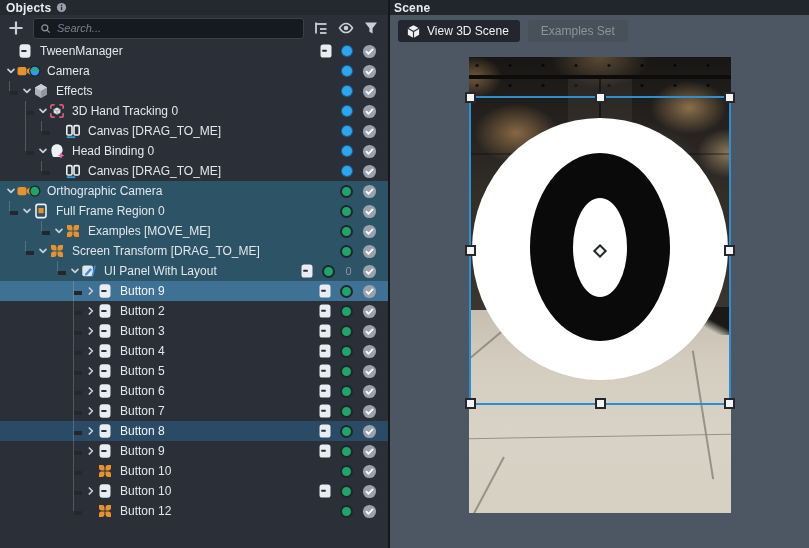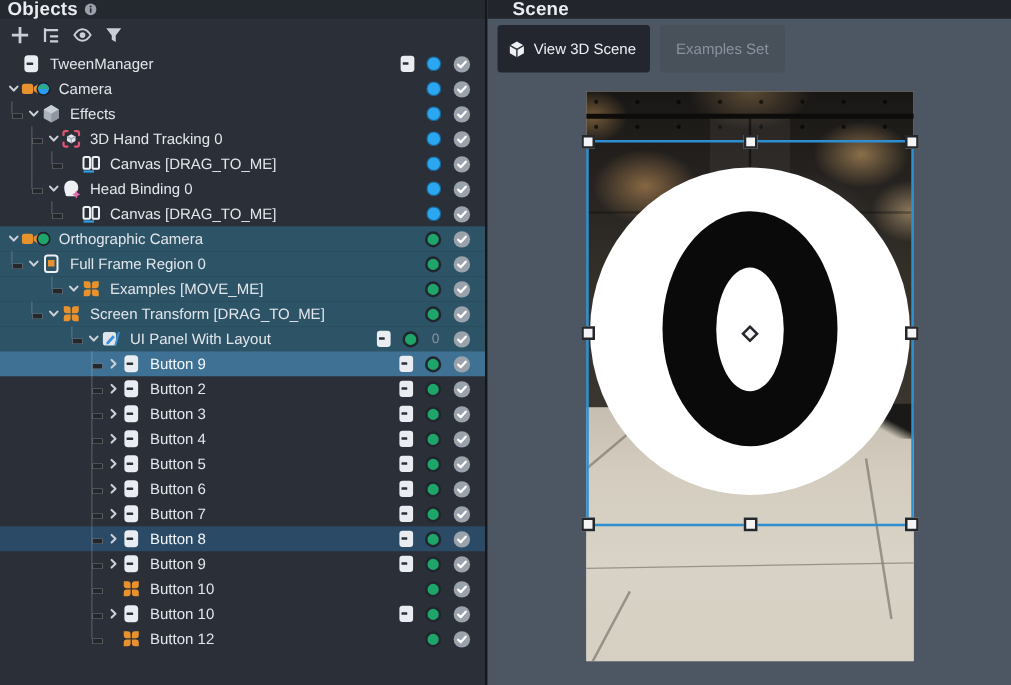--- a/index.html
+++ b/index.html
@@ -6,21 +6,21 @@
   body{
     width:809px;height:548px;overflow:hidden;
     background:#2b2f37;
     font-family:"Liberation Sans", sans-serif;
   }
   .app{position:relative;width:809px;height:548px;display:flex;}
 
   
   .objects{width:390px;flex:0 0 390px;height:100%;display:flex;flex-direction:column;background:#2b2f37;border-right:2px solid #15171b;box-sizing:border-box;}
   .panel-hdr{height:15px;flex:0 0 15px;background:#24282f;display:flex;align-items:center;padding:0 6px;gap:5px;}
-  .panel-hdr .t{font-size:15px;font-weight:bold;color:#e8ebef;letter-spacing:.2px;}
+  .panel-hdr .t{font-size:12px;font-weight:bold;color:#e8ebef;letter-spacing:.2px;}
   .hicon{width:11px;height:11px;display:flex;}
   .hicon svg{width:100%;height:100%;}
 
   .toolbar{height:26px;flex:0 0 26px;display:flex;align-items:center;padding:0 9px 0 8px;gap:9px;background:#2b2f37;}
   .tbicon{width:16px;height:16px;display:flex;flex:0 0 auto;cursor:pointer;}
   .tbicon svg{width:100%;height:100%;}
   .search{flex:1;height:19px;background:#16191f;border:1px solid #3a4049;border-radius:3px;display:flex;align-items:center;padding:0 6px;gap:6px;}
   .search .sic{width:11px;height:11px;display:flex;flex:0 0 auto;}
   .search input{background:transparent;border:0;outline:0;color:#aeb5bf;font-style:italic;font-size:11px;width:100%;font-family:"Liberation Sans",sans-serif;padding:0;}
   .search input::placeholder{color:#79818d;}
@@ -46,23 +46,23 @@
   .dot.green{background:#1fa469;border:2px solid #20262e;width:13px;height:13px;}
   .count{font-size:11px;color:#8b93a0;min-width:9px;text-align:center;}
   .chk{width:15px;height:15px;display:flex;cursor:pointer;}
   .chk svg{width:100%;height:100%;}
   .conn{position:absolute;background:rgba(185,195,205,.28);}
   .conn.v{width:1px;}
   .conn.h{height:1px;}
 
   
   .scene{flex:1;display:flex;flex-direction:column;background:#4d5663;min-width:0;}
-  .scene .panel-hdr{background:#22252b;padding-left:20px;}
+  .scene .panel-hdr{background:#22252b;padding-left:4px;}
   .scene-toolbar{flex:0 0 auto;display:flex;gap:8px;padding:5px 8px 6px 8px;}
-  .btn{height:38px;border-radius:3px;font-size:12px;display:flex;align-items:center;box-sizing:border-box;cursor:pointer;}
+  .btn{height:22px;border-radius:3px;font-size:12px;display:flex;align-items:center;box-sizing:border-box;cursor:pointer;}
   .btn.active{background:#23262e;color:#eef1f5;gap:6px;padding:0 11px 0 8px;}
   .btn.active .bic{width:15px;height:15px;display:flex;}
   .btn.active .bic svg{width:100%;height:100%;}
   .btn.disabled{background:#485059;color:#8a93a0;padding:0 13px;}
 
   .viewport{position:relative;flex:1;}
   .photo{position:absolute;left:79px;top:9px;width:262px;height:456px;overflow:hidden;background:#d5cfc2;}
   .wall{position:absolute;left:0;top:0;width:262px;height:253px;
     background:
       radial-gradient(60px 42px at 18% 30%, rgba(214,160,96,.55), transparent 70%),
@@ -108,20 +108,29 @@
             <circle cx="8" cy="4.7" r="1.2" fill="#23272e"></circle>
           </svg>
         </span>
     </div>
     <div class="toolbar">
       <span class="tbicon">
           <svg viewBox="0 0 16 16">
             <path d="M8 1.5 V14.5 M1.5 8 H14.5" stroke="#c9cfd7" stroke-width="2.2"></path>
           </svg>
         </span>
+      <div class="search">
+        <span class="sic">
+            <svg viewBox="0 0 16 16">
+              <circle cx="7" cy="7" r="4.4" fill="none" stroke="#8a919c" stroke-width="1.8"></circle>
+              <path d="M10.3 10.3 L14 14" stroke="#8a919c" stroke-width="1.8"></path>
+            </svg>
+          </span>
+        <input type="text" placeholder="Search..." style="">
+      </div>
       <span class="tbicon">
           <svg viewBox="0 0 16 16" stroke="#c9cfd7" stroke-width="1.8" fill="none">
             <path d="M3 2.5 V13.5"></path>
             <path d="M3 4 H13.5"></path>
             <path d="M7 9 H13.5"></path>
             <path d="M7 13 H13.5"></path>
           </svg>
         </span>
       <span class="tbicon">
           <svg viewBox="0 0 16 16">

